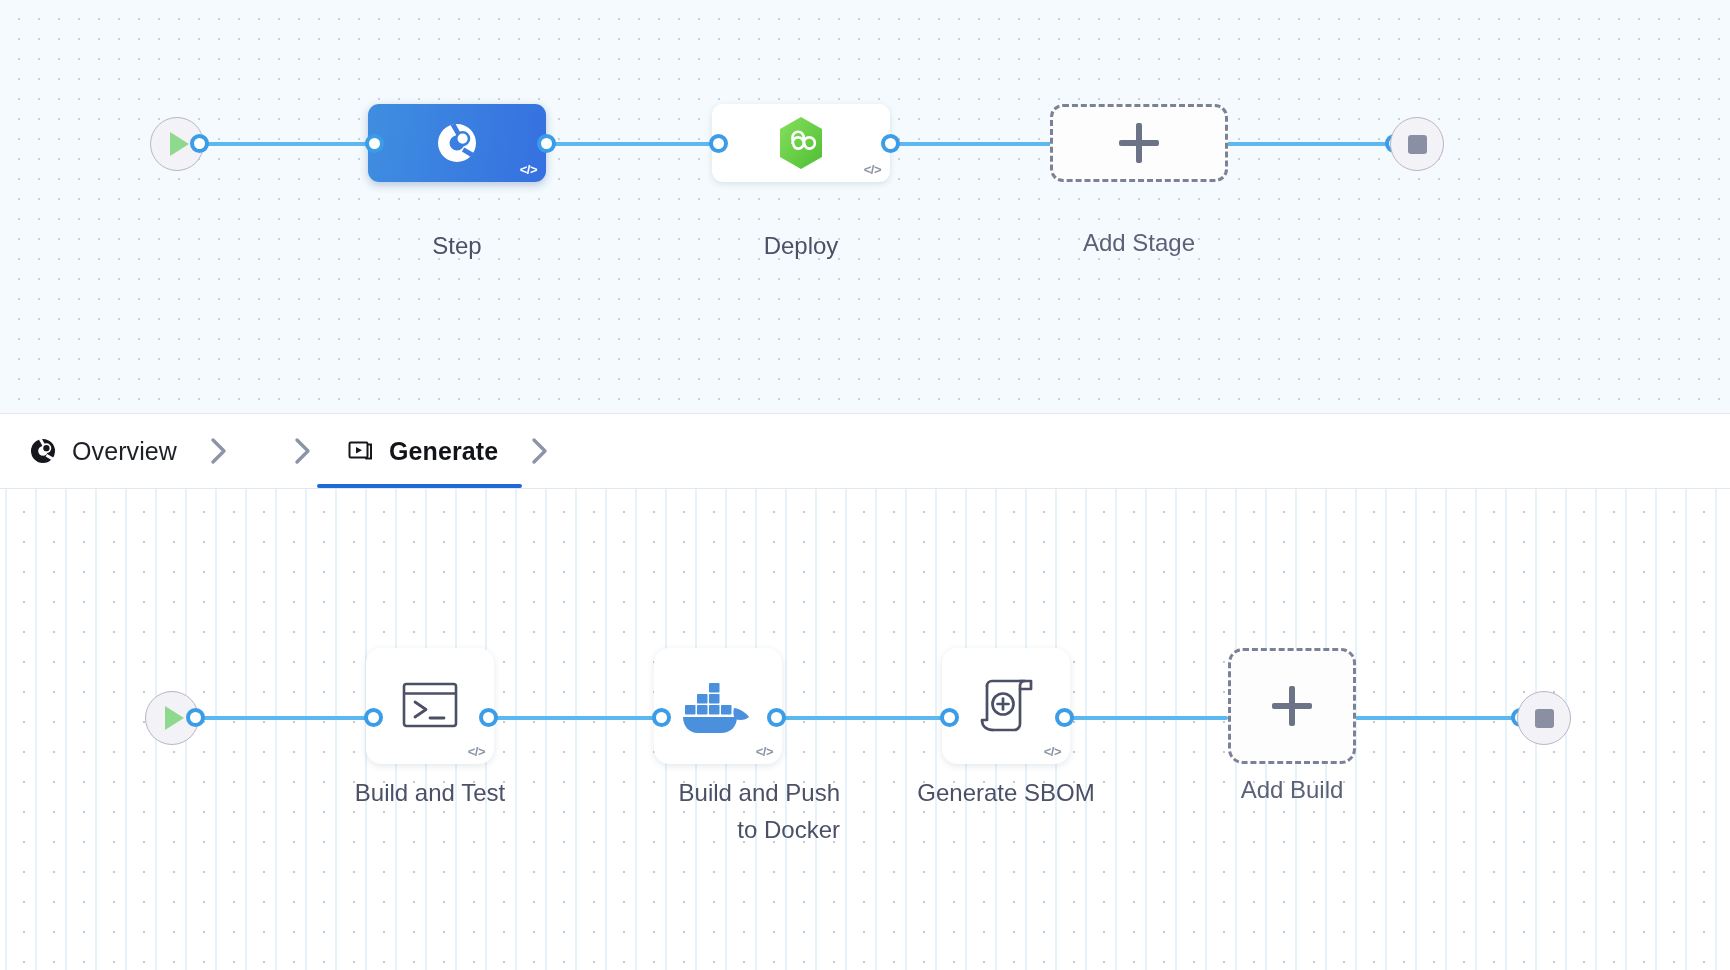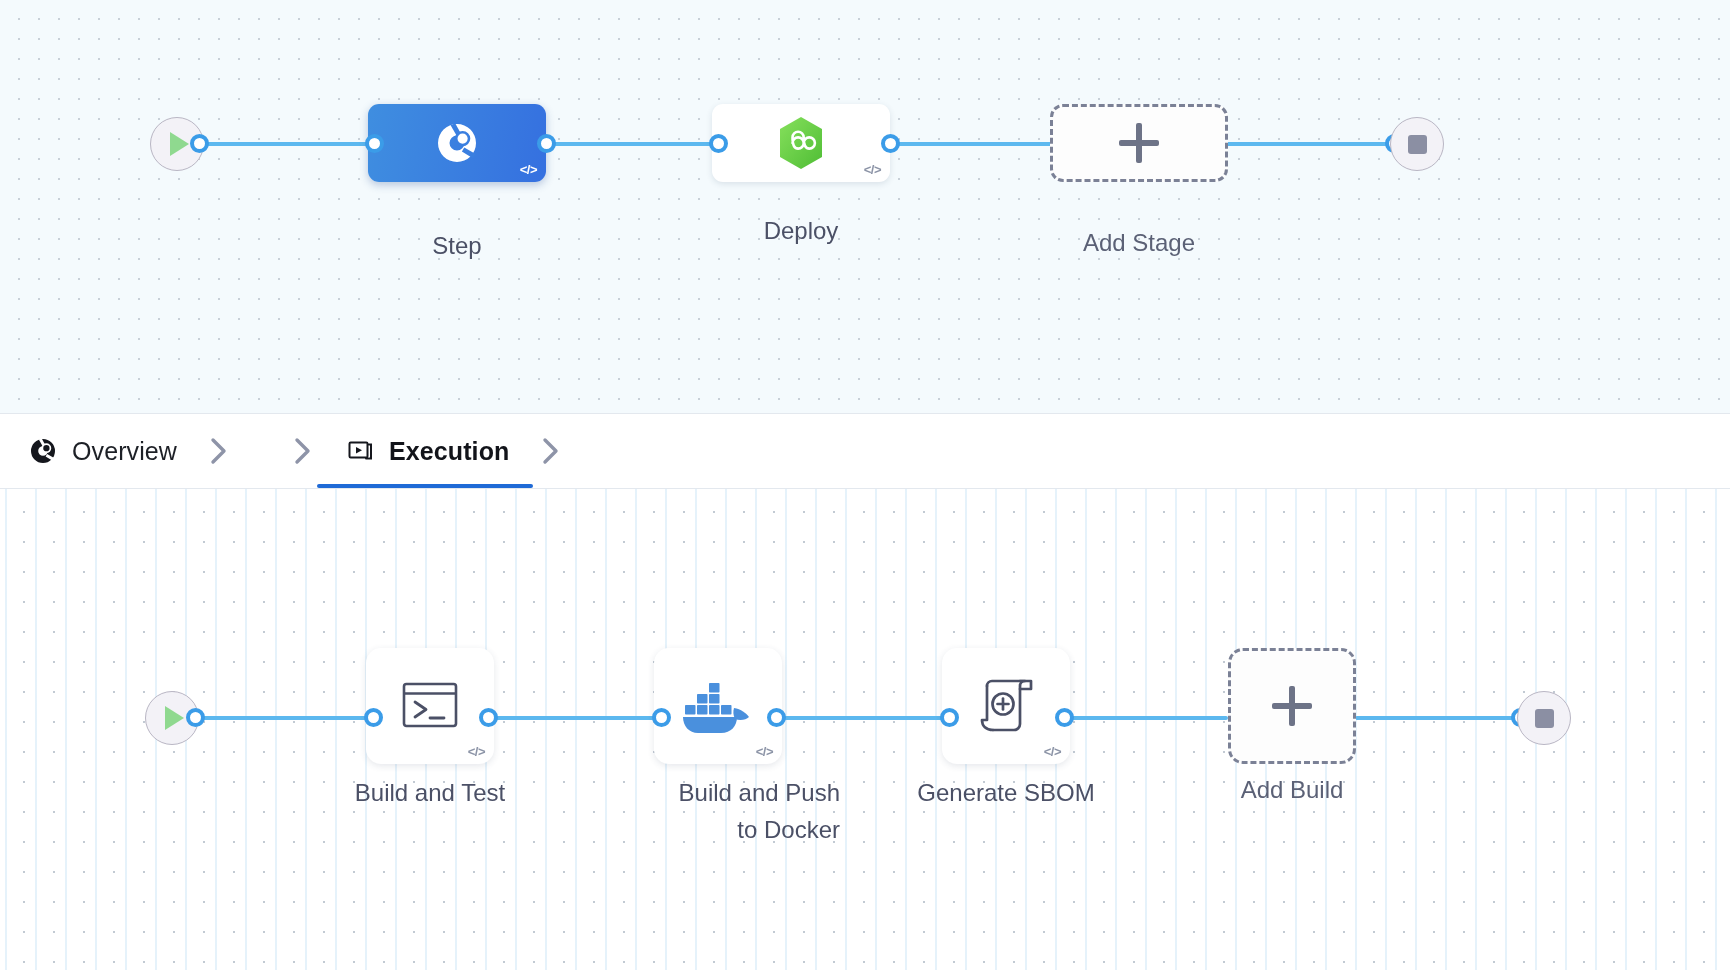--- a/index.html
+++ b/index.html
@@ -212,21 +212,21 @@
             </linearGradient>
           </defs>
           <path d="M26 2 L47 14 L47 42 L26 54 L5 42 L5 14 Z" fill="url(#hexg)" rx="6"></path>
           <path d="M17.5 28 a5.6 5.6 0 1 1 5.6 5.6 c-4 0-5.6-5.6-5.6-11.2 a5.6 5.6 0 0 1 11.2 0 c0 5.6 1.6 11.2 5.6 11.2 a5.6 5.6 0 1 0 -5.6 -5.6" fill="none" stroke="#ffffff" stroke-width="2.6" stroke-linecap="round"></path>
         </svg>
         <span class="code-badge">&lt;/&gt;</span>
       </div>
     </div>
     <div class="port" style="left:709px; top:134px;"></div>
     <div class="port" style="left:881px; top:134px;"></div>
-    <div class="node-label" style="left:712px; top:213px; width:178px;">Deploy</div>
+    <div class="node-label" style="left:712px; top:228px; width:178px;">Deploy</div>
 
     <div class="node" style="left:1050px; top:104px;">
       <div class="add-box-stage">
         <div class="plus"></div>
       </div>
     </div>
     <div class="node-label muted" style="left:1050px; top:225px; width:178px;">Add Stage</div>
 
     <div class="port" style="left:1385px; top:134px;"></div>
     <div class="node" style="left:1390px; top:117px;">
@@ -264,21 +264,21 @@
     </span>
 
     <div class="tab active">
       <span class="tab-icon">
         <svg width="28" height="28" viewBox="0 0 28 28">
           <rect x="3.5" y="5.5" width="18" height="15" rx="1.2" fill="none" stroke="#15171d" stroke-width="2"></rect>
           <polygon points="10,10 16,13.2 10,16.4" fill="#15171d"></polygon>
           <path d="M22.6 7.5 L25 7.5 L25 21.5 L20 21.5" fill="none" stroke="#15171d" stroke-width="2" stroke-linecap="round"></path>
         </svg>
       </span>
-      <span class="tab-label">Execution</span>
+      <span class="tab-label">Generate</span>
     </div>
 
     <span class="tab-sep">
       <svg width="22" height="32" viewBox="0 0 22 32">
           <polyline points="5,5 16,16 5,27" fill="none" stroke="#8e94a8" stroke-width="3.4" stroke-linecap="round" stroke-linejoin="round"></polyline>
         </svg>
     </span>
 
   </div>
 

